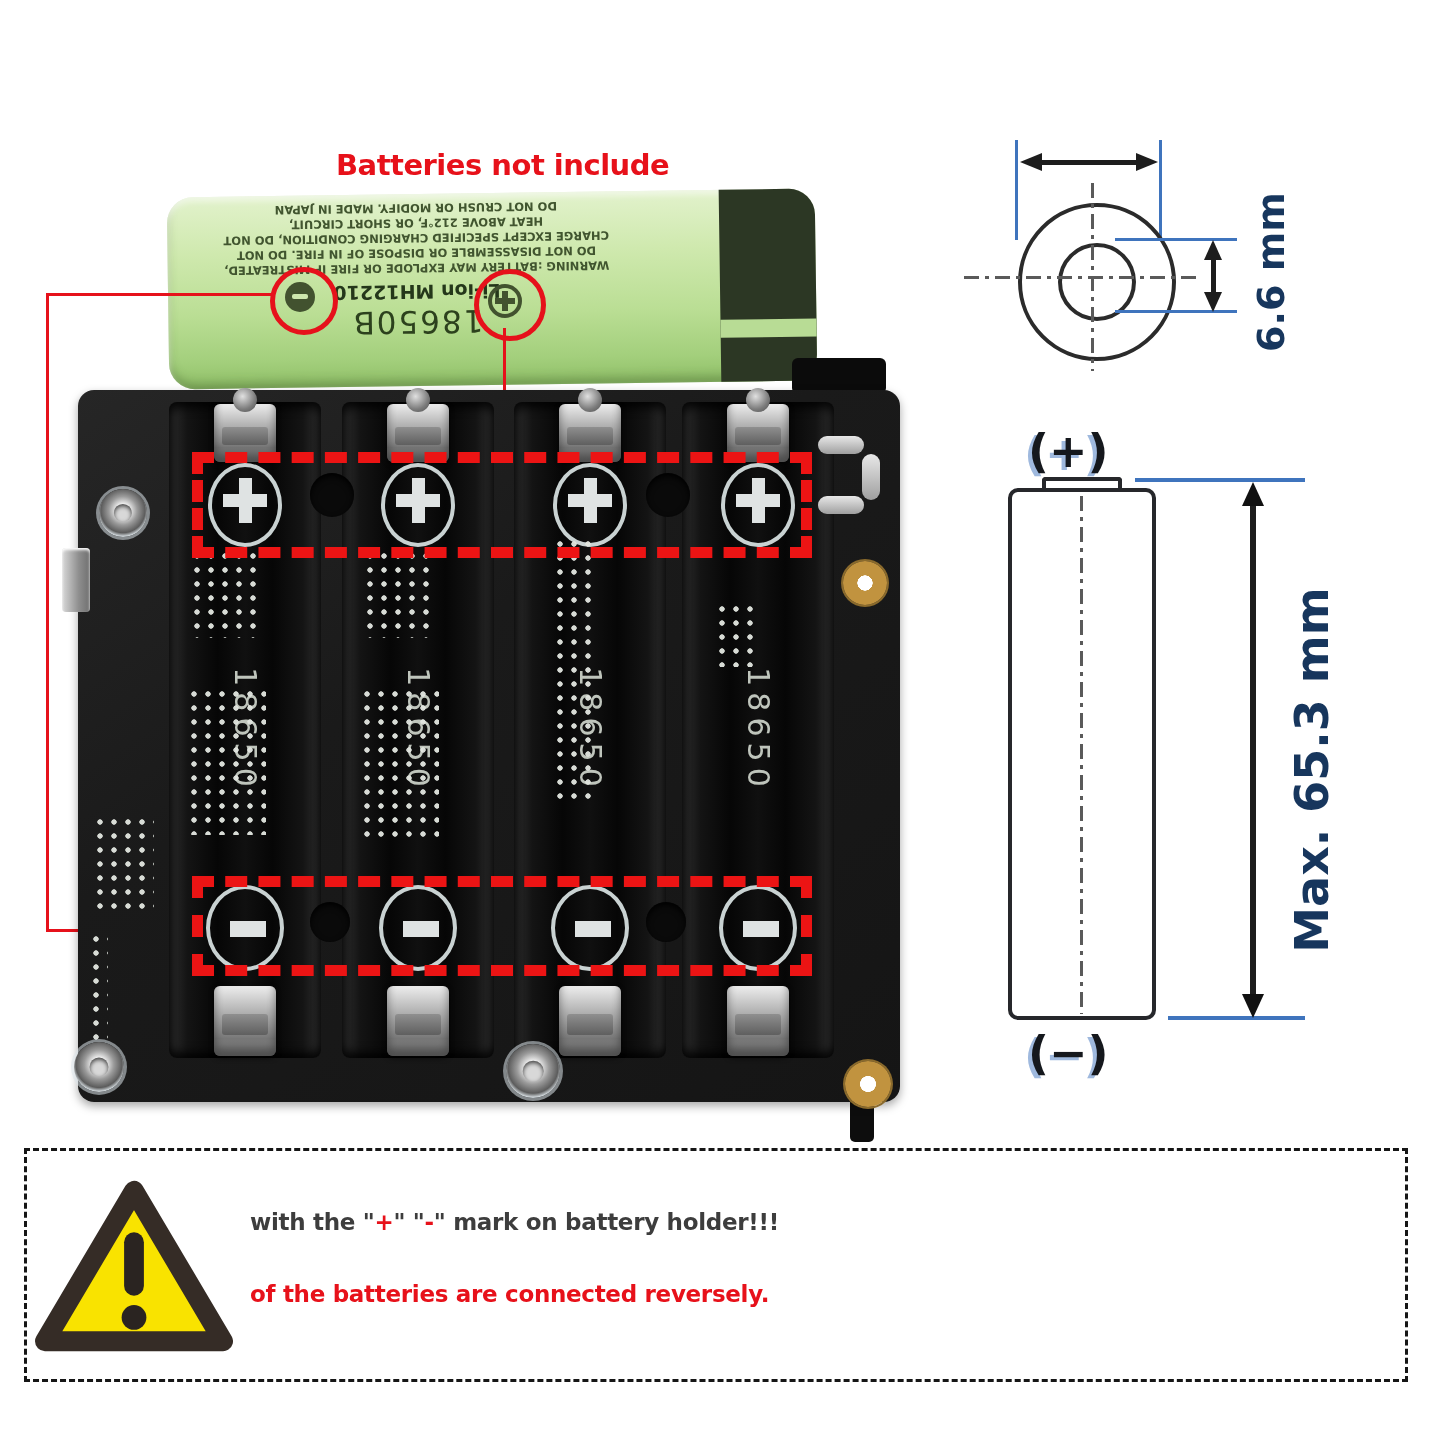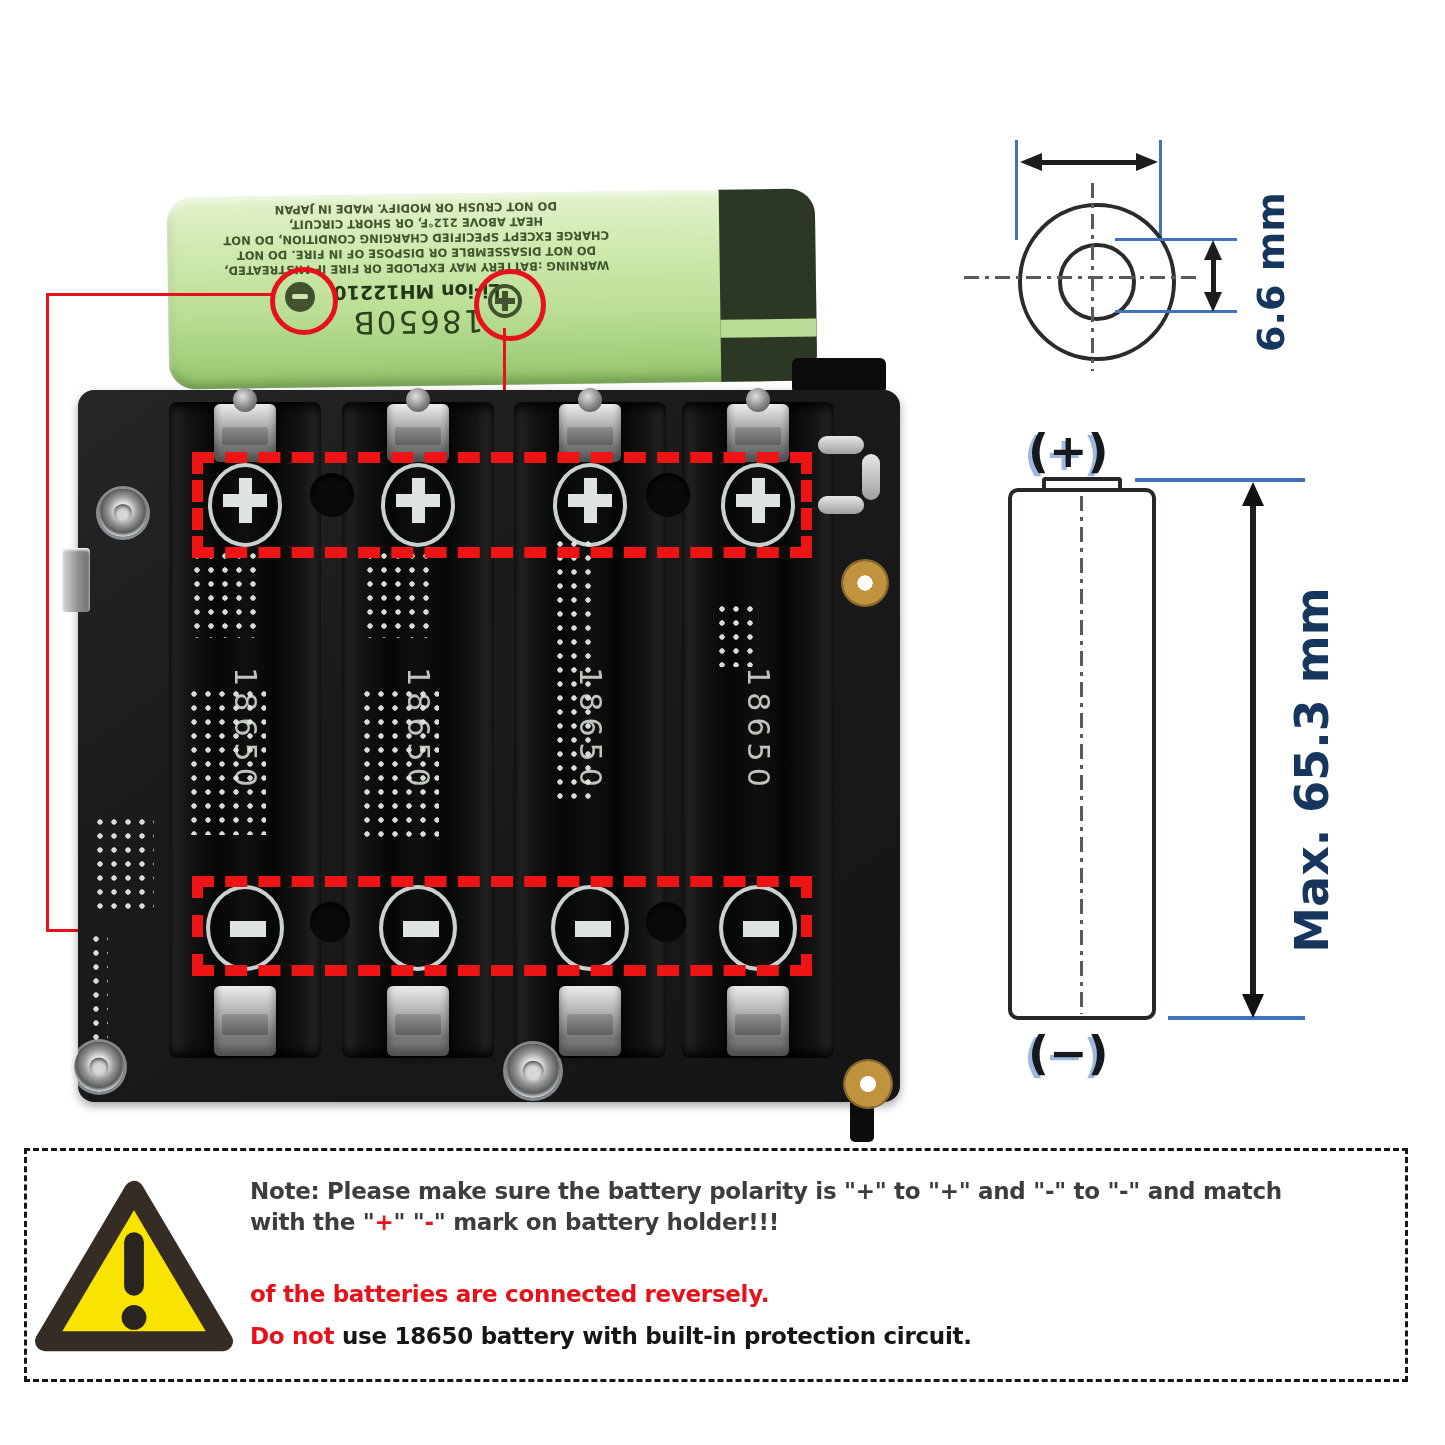--- a/index.html
+++ b/index.html
@@ -86,20 +86,21 @@
   .notebox{left:24px;top:1148px;width:1384px;height:234px;border:3px dashed #161616;box-sizing:border-box;background:#fff;}
   .noteline{position:absolute;left:250px;font-size:23px;font-weight:700;color:#3d3d3d;letter-spacing:-0.3px;white-space:nowrap;}
   .red{color:#e7111a;}
   .blacktxt{color:#161616;}
 </style>
 </head>
 <body>
 
 <div id="stage">
 
+  <div class="abs not-include">Batteries not include</div>
 
   <div class="abs battery">
     <div class="batt-cap">
       <div class="batt-cap-stripe"></div>
     </div>
     <div class="batt-print">
       <div class="model">18650B</div>
       <div class="brand">Li-ion MH12210</div>
       <div class="warnline">WARNING :BATTERY MAY EXPLODE OR FIRE IF MISTREATED,</div>
       <div class="warnline">DO NOT DISASSEMBLE OR DISPOSE OF IN FIRE. DO NOT</div>
@@ -264,18 +265,16 @@
   <div class="abs tri" style="left:1242px;top:994px;border-left:11px solid transparent;border-right:11px solid transparent;border-top:24px solid #111;"></div>
   <div class="abs navy rot90" style="left:1092px;top:743px;width:440px;height:54px;font-size:46px;text-align:center;">Max. 65.3 mm</div>
   <div class="abs polarity-big" style="left:1028px;top:1026px;">(−)</div>
 
   <div class="abs notebox"></div>
   <svg class="abs" style="left:35px;top:1176px;" width="198" height="180" viewBox="0 0 200 180">
     <path d="M100 14 L190 166 L10 166 Z" fill="#f9e300" stroke="#352c26" stroke-width="20" stroke-linejoin="round"></path>
     <rect x="90" y="56" width="20" height="64" rx="10" fill="#2a2421"></rect>
     <circle cx="100" cy="142" r="12.5" fill="#2a2421"></circle>
   </svg>
-  <div class="noteline" style="top:1178px;">Note: Please make sure the battery polarity is "+" to "+" and "-" to "-" and match</div>
   <div class="noteline" style="top:1209px;"><span>with the "</span><span class="red">+</span><span>" "</span><span class="red">-</span><span>" mark on battery holder!!!</span></div>
   <div class="noteline red" style="top:1281px;">of the batteries are connected reversely.</div>
-  <div class="noteline blacktxt" style="top:1323px;"><span class="red">Do not</span><span> use 18650 battery with built-in protection circuit.</span></div>
 
 </div>
 
 </body></html>

